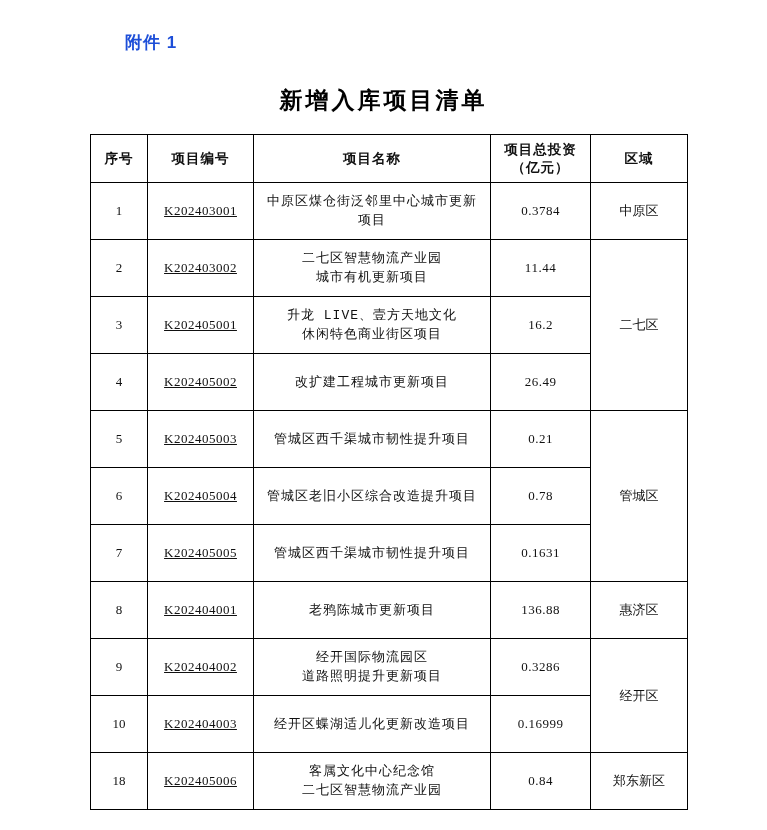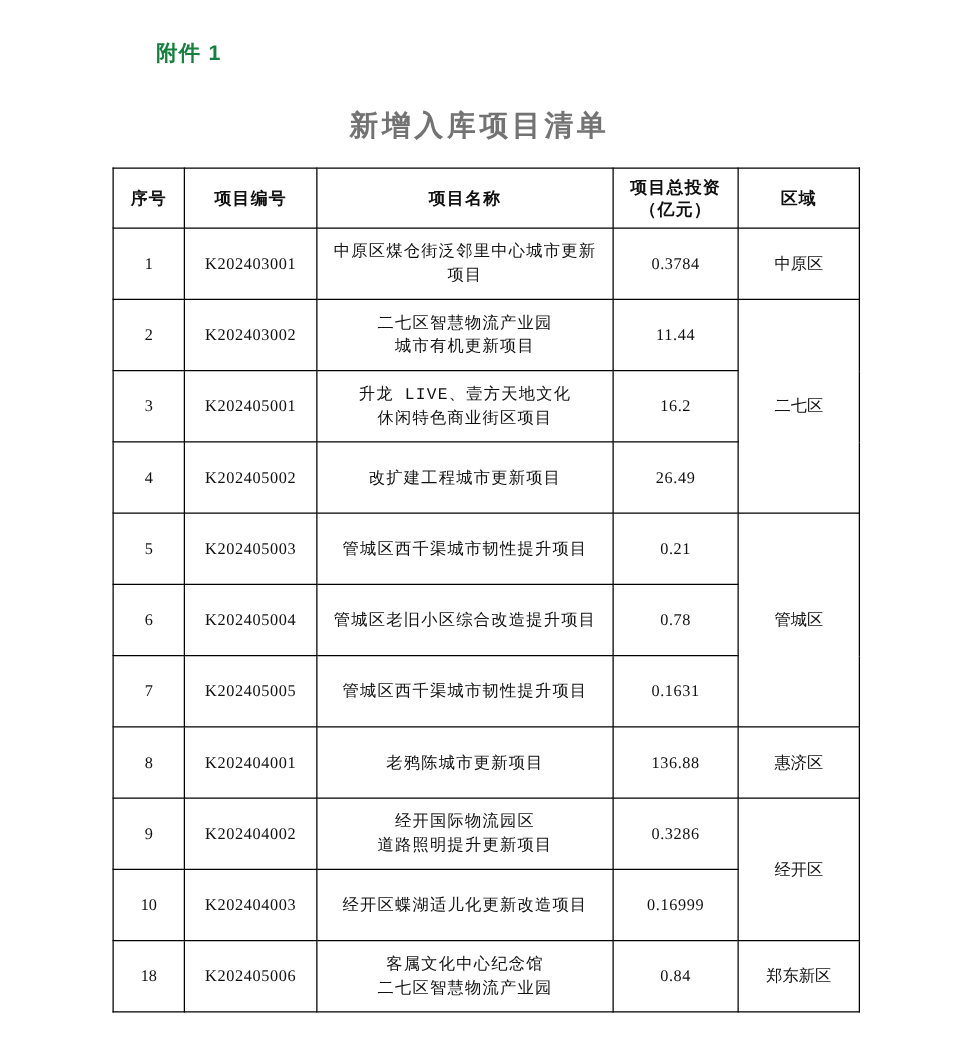--- a/index.html
+++ b/index.html
@@ -5,45 +5,45 @@
   html,body{margin:0;padding:0;}
   body{
     width:767px;height:830px;background:#ffffff;overflow:hidden;
     font-family:"Liberation Serif","DejaVu Serif",serif;color:#1a1a1a;
     position:relative;
   }
   .page{position:absolute;inset:0;background:#ffffff;}
   .attachment-label{
     position:absolute;left:125px;top:31px;
     font-family:"Liberation Sans","DejaVu Sans",sans-serif;
-    font-weight:600;font-size:17px;letter-spacing:1px;color:#15803d;
+    font-weight:600;font-size:17px;letter-spacing:1px;color:#1d4ed8;
   }
   .page-title{
     position:absolute;left:0;top:85px;width:100%;text-align:center;
     font-family:"Liberation Sans","DejaVu Sans",sans-serif;
-    font-weight:700;font-size:23px;letter-spacing:3px;color:#737373;
+    font-weight:700;font-size:23px;letter-spacing:3px;color:#000000;
   }
   table.projects{
     position:absolute;left:90px;top:134px;width:597px;
     border-collapse:collapse;table-layout:fixed;padding-left:43px;
   }
   table.projects th,table.projects td{
     border:1px solid #000;text-align:center;vertical-align:middle;
     padding:2px 3px;box-sizing:border-box;
   }
   table.projects th{
     font-family:"Liberation Sans","DejaVu Sans",sans-serif;
     font-weight:700;font-size:13.5px;height:48px;letter-spacing:1px;color:#111;
   }
   table.projects td{
     height:57px;font-size:13px;color:#111;
     font-family:"Liberation Serif","DejaVu Serif",serif;
   }
   .cell-line{line-height:19px;letter-spacing:1px;font-family:Liberation Mono, monospace;}
-  td.code-cell{letter-spacing:0.5px;}
+  td.code-cell{letter-spacing:0.5px;text-decoration:underline;}
   td.num-cell{letter-spacing:0.5px;}
   .hdr-line{line-height:18px;}
 </style>
 </head>
 <body>
 
 <div class="page">
 
   <div class="attachment-label">附件 1</div>
 

